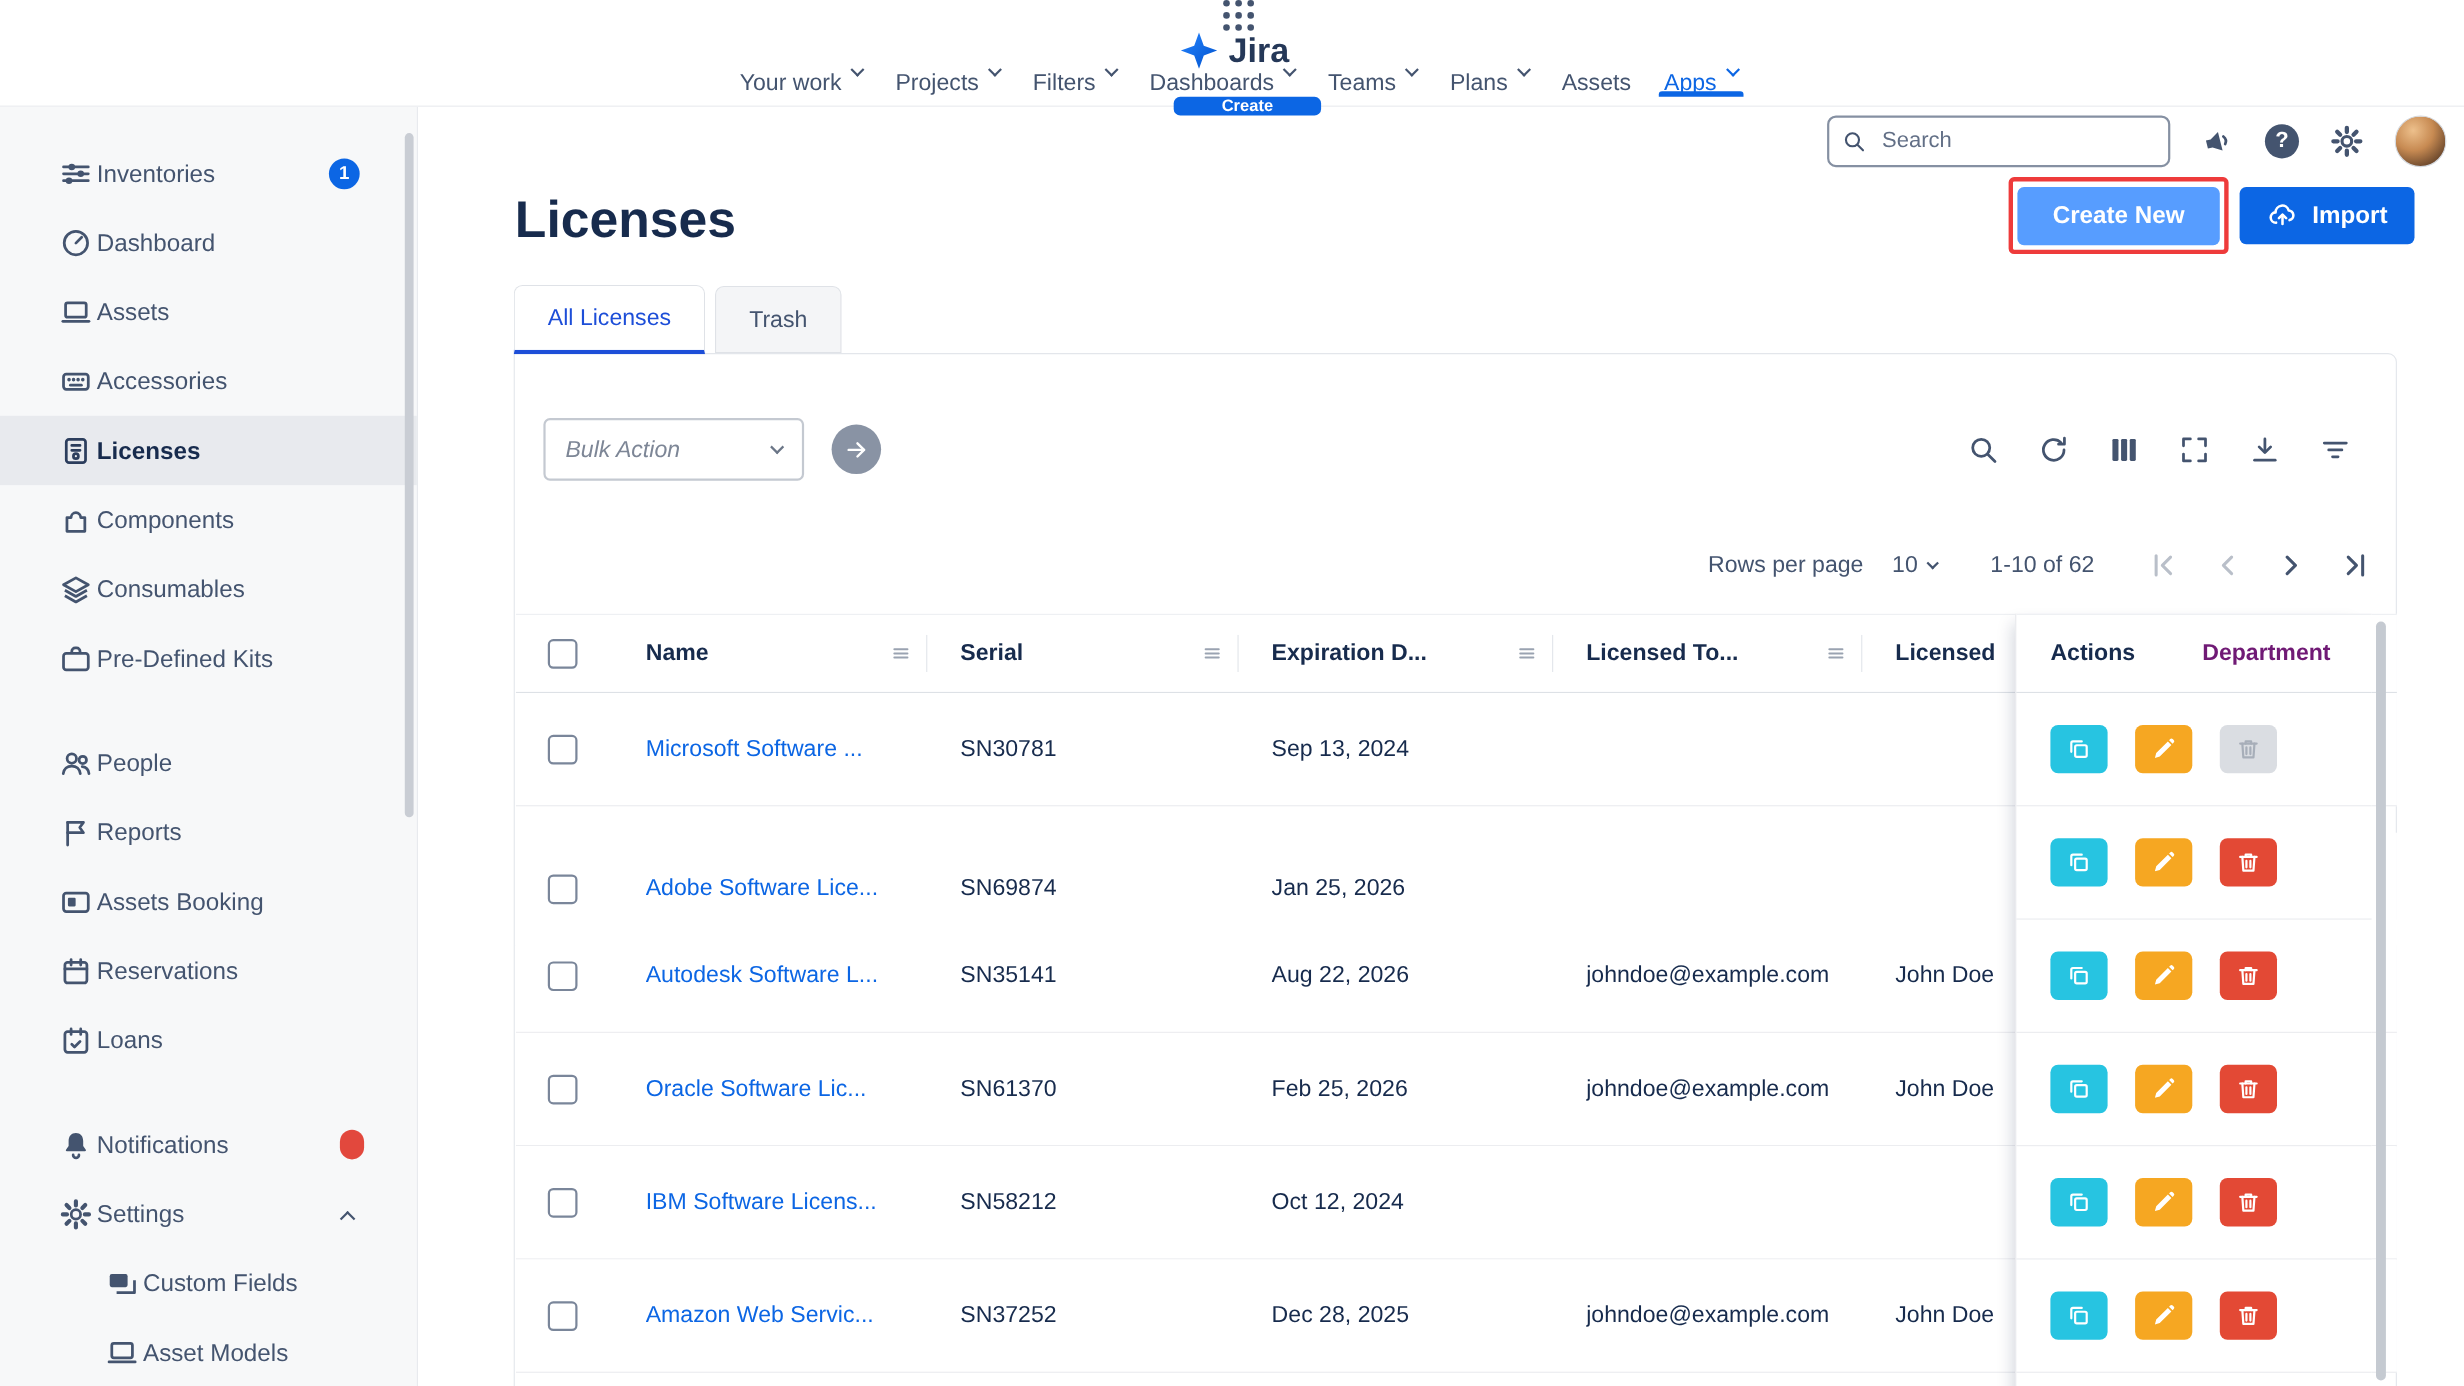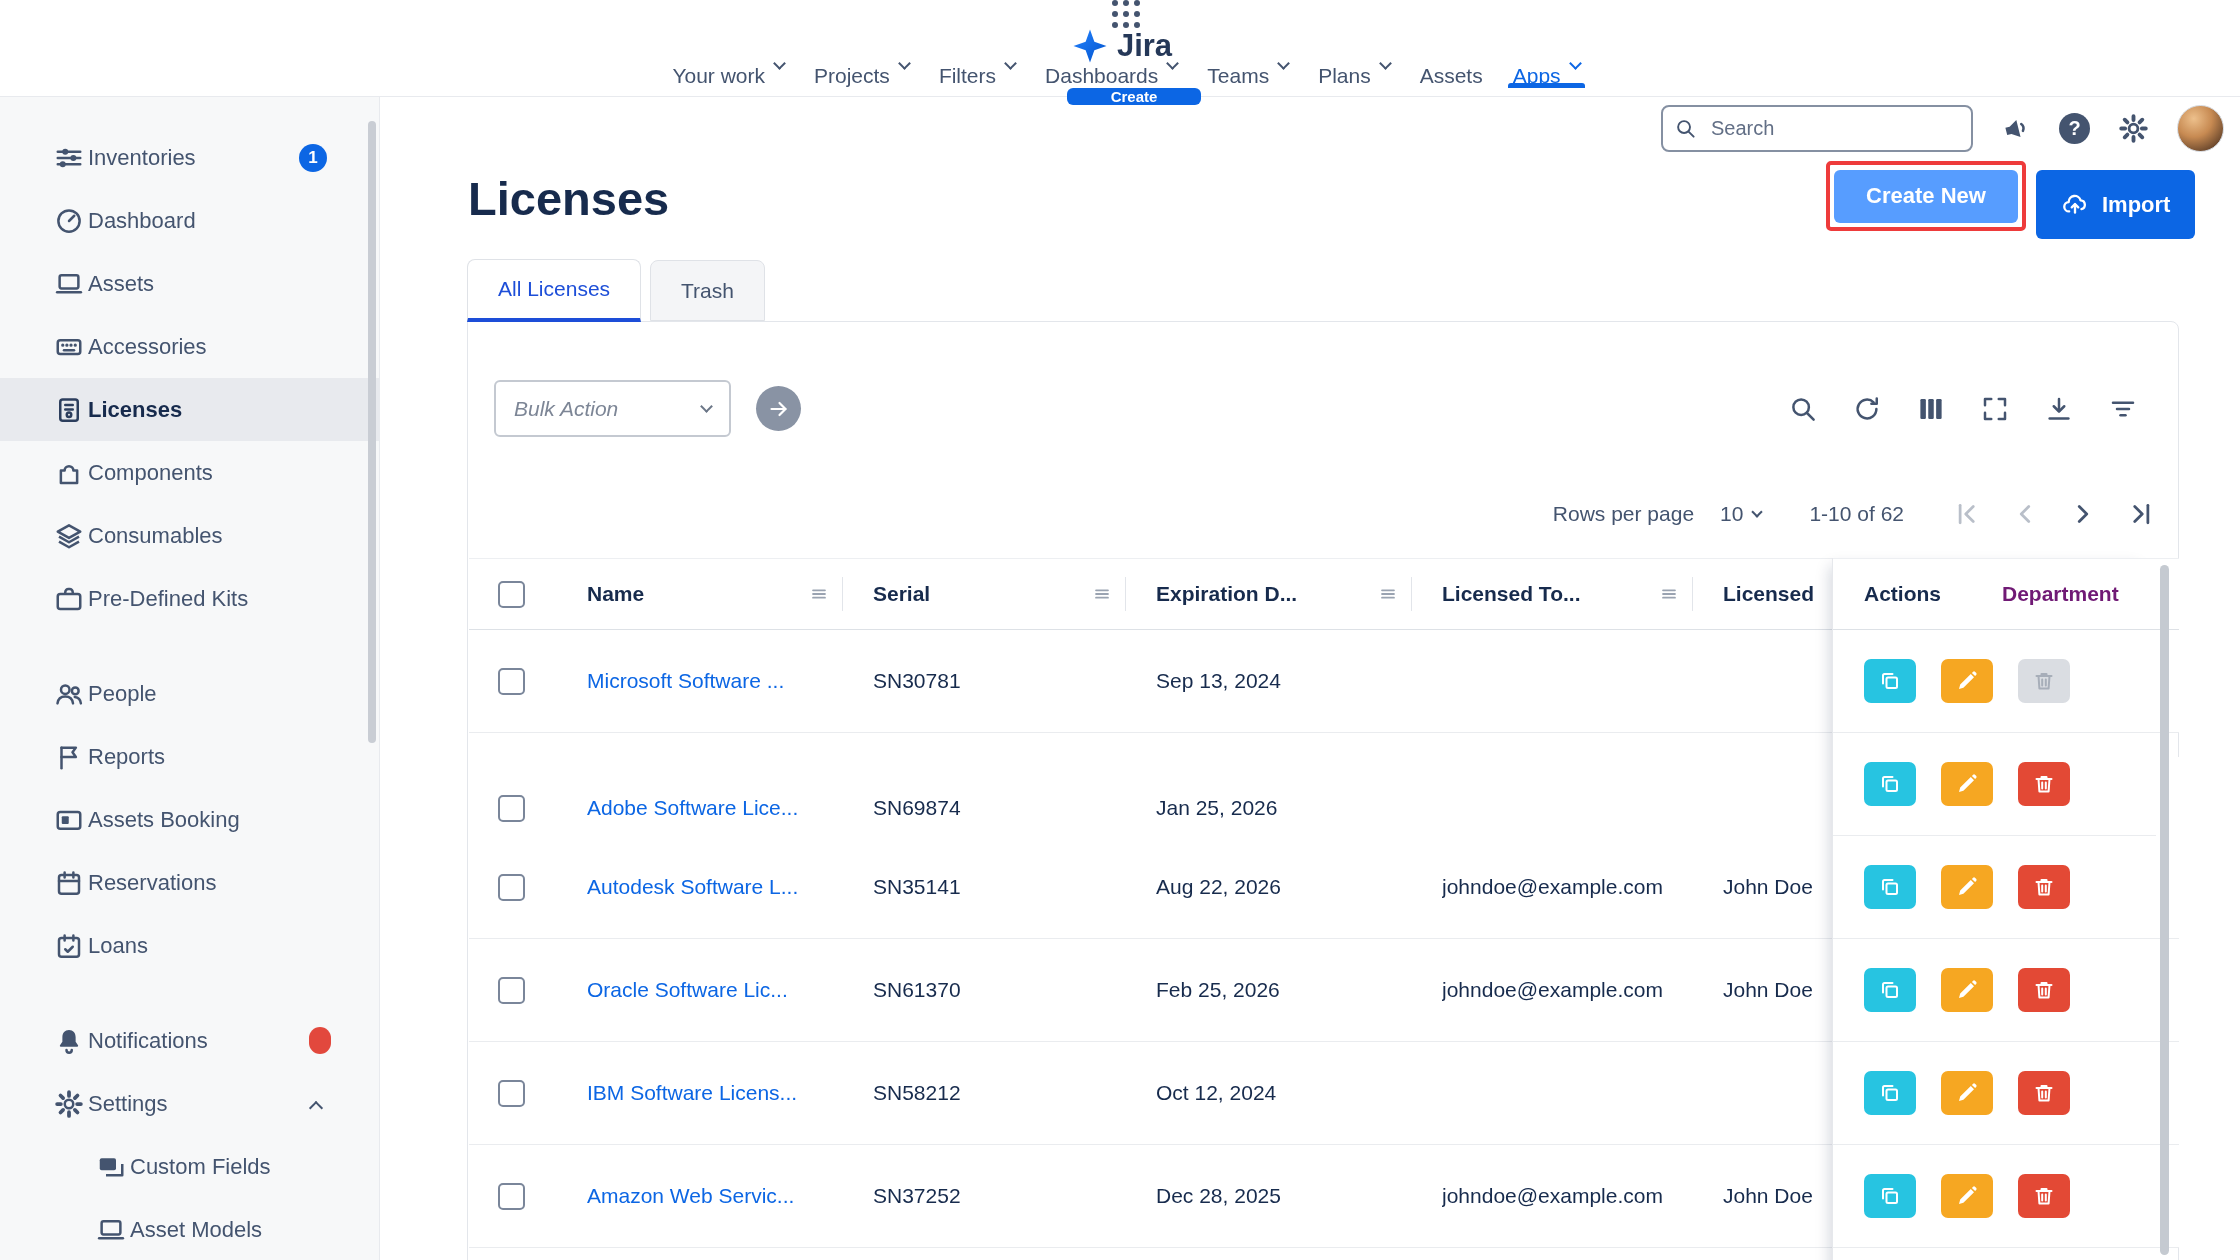--- a/index.html
+++ b/index.html
@@ -59,21 +59,21 @@
   .side-scroll { position:absolute; top:24px; right:3px; width:8px; height:622px; border-radius:4px; background:#C9CDD4; }
 
   
   .main { position:absolute; top:97px; left:380px; width:1860px; height:1163px; background:#fff; overflow:hidden; }
   .page-title { position:absolute; left:88px; top:74px; font-size:47px; font-weight:700; color:#172B4D; }
 
   .annotation-box { position:absolute; left:1446px; top:64px; width:200px; height:70px; border:4px solid #EE3B3B;
                     border-radius:5px; display:flex; align-items:center; justify-content:center; z-index:5; }
   .btn-create-new { width:184px; height:53px; background:#579DFF; color:#fff; border:none; border-radius:6px;
                     font-size:22px; font-weight:600; cursor:pointer; font-family:"Liberation Sans", sans-serif; }
-  .btn-import { position:absolute; left:1656px; top:73px; height:69px; background:#0C66E4; color:#fff; border:none;
+  .btn-import { position:absolute; left:1656px; top:73px; height:52px; background:#0C66E4; color:#fff; border:none;
                 border-radius:6px; font-size:22px; font-weight:600; display:flex; align-items:center; gap:13px;
                 padding:0 25px; cursor:pointer; font-family:"Liberation Sans", sans-serif; z-index:5; }
 
   .tabs { position:absolute; left:87px; top:162px; height:62px; display:flex; align-items:flex-end; gap:9px; z-index:4; }
   .tab { display:flex; align-items:center; padding:0 30px; height:61px; font-size:21px; font-weight:500;
          color:#44546F; background:#F4F5F7; border:1px solid #DFE2E7; border-radius:8px 8px 0 0; cursor:pointer; }
   .tab.active { background:#fff; color:#1d4ed8; font-weight:400; height:63px; margin-bottom:-1px;
                 border-bottom:4px solid #1d4ed8; }
 
   .panel { position:absolute; left:87px; top:224px; width:1712px; height:1080px; background:#fff;

